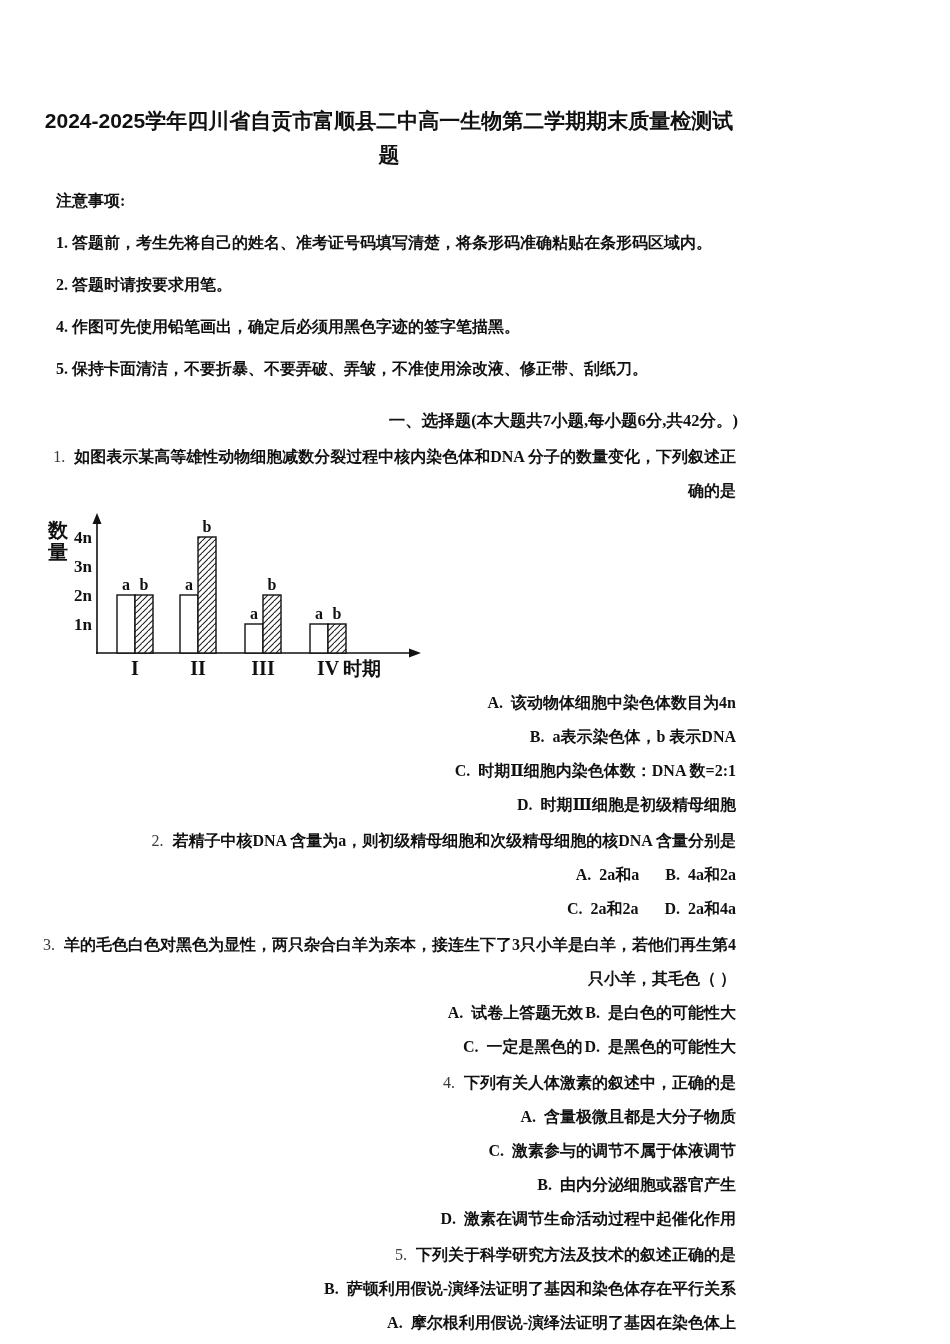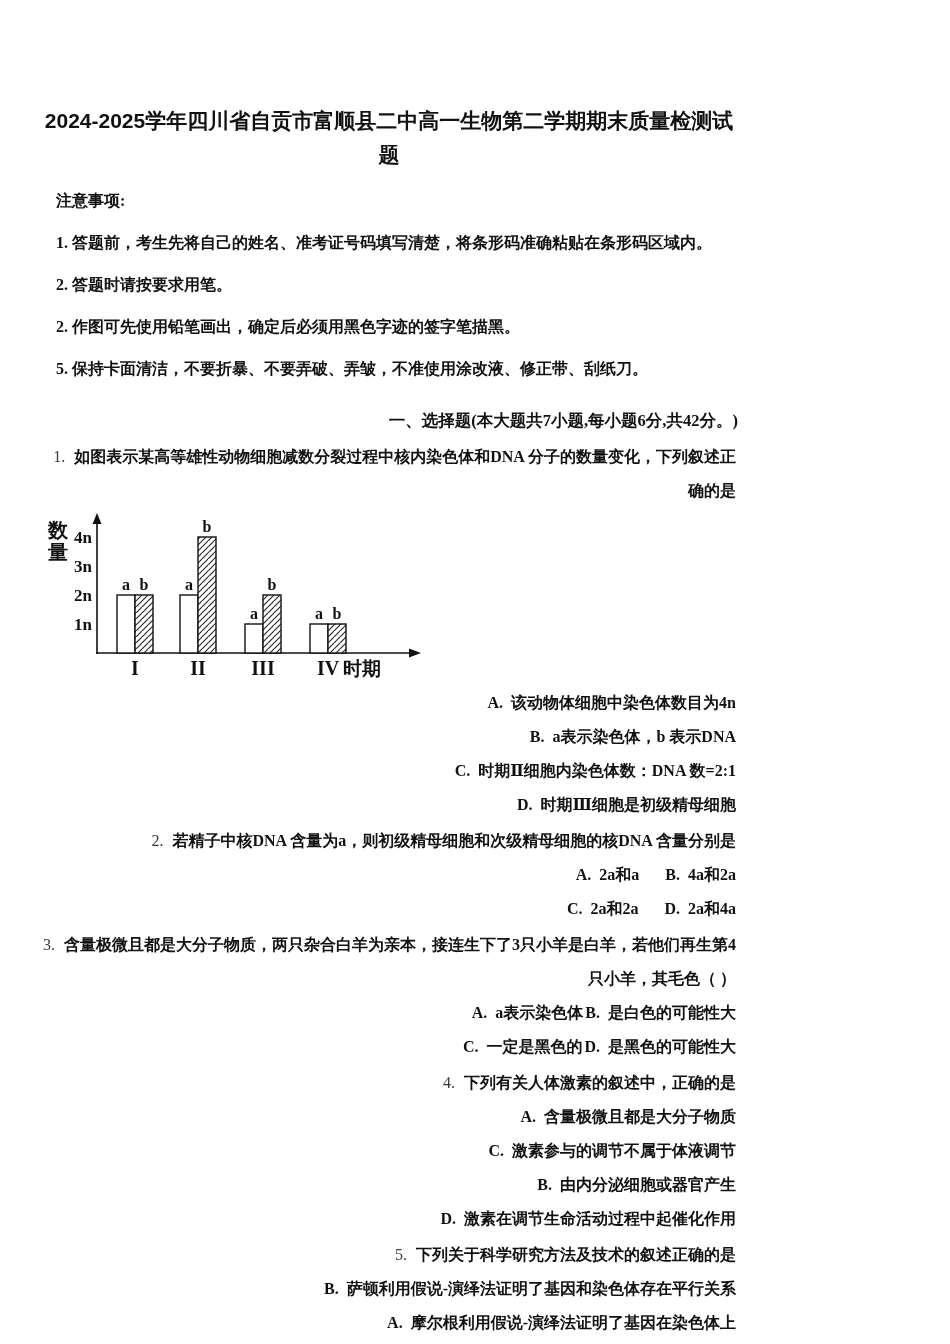--- a/index.html
+++ b/index.html
@@ -29,21 +29,21 @@
 <body>
 
 <div class="page">
 
   <h1 class="title">2024-2025学年四川省自贡市富顺县二中高一生物第二学期期末质量检测试题</h1>
 
   <div class="notice">
     <p>注意事项:</p>
     <p>1. 答题前，考生先将自己的姓名、准考证号码填写清楚，将条形码准确粘贴在条形码区域内。</p>
     <p>2. 答题时请按要求用笔。</p>
-    <p>2. 作图可先使用铅笔画出，确定后必须用黑色字迹的签字笔描黑。</p>
+    <p>4. 作图可先使用铅笔画出，确定后必须用黑色字迹的签字笔描黑。</p>
     <p>5. 保持卡面清洁，不要折暴、不要弄破、弄皱，不准使用涂改液、修正带、刮纸刀。</p>
   </div>
 
   <p class="section-heading">一、选择题(本大题共7小题,每小题6分,共42分。)</p>
 
   <div class="q">
     <p class="stem"><span class="qnum">1.</span><span>如图表示某高等雄性动物细胞减数分裂过程中核内染色体和DNA 分子的数量变化，下列叙述正确的是</span></p>
     <svg class="chart" width="390" height="175" viewBox="0 0 390 175">
       <defs>
         <pattern id="hatch" patternUnits="userSpaceOnUse" width="6" height="6">
@@ -91,22 +91,22 @@
     <p class="opt"><span class="olabel">D.</span><span>时期Ⅲ细胞是初级精母细胞</span></p>
   </div>
 
   <div class="q">
     <p class="stem"><span class="qnum">2.</span><span>若精子中核DNA 含量为a，则初级精母细胞和次级精母细胞的核DNA 含量分别是</span></p>
     <p class="opt"><span class="olabel">A.</span><span>2a和a</span><span class="olabel opt2">B.</span><span>4a和2a</span></p>
     <p class="opt"><span class="olabel">C.</span><span>2a和2a</span><span class="olabel opt2">D.</span><span>2a和4a</span></p>
   </div>
 
   <div class="q">
-    <p class="stem"><span class="qnum">3.</span><span>含量极微且都是大分子物质，两只杂合白羊为亲本，接连生下了3只小羊是白羊，若他们再生第4只小羊，其毛色（ ）</span></p>
-    <p class="opt"><span class="olabel">A.</span><span>a表示染色体</span><span class="olabel opt2tight">B.</span><span>是白色的可能性大</span></p>
+    <p class="stem"><span class="qnum">3.</span><span>羊的毛色白色对黑色为显性，两只杂合白羊为亲本，接连生下了3只小羊是白羊，若他们再生第4只小羊，其毛色（ ）</span></p>
+    <p class="opt"><span class="olabel">A.</span><span>试卷上答题无效</span><span class="olabel opt2tight">B.</span><span>是白色的可能性大</span></p>
     <p class="opt"><span class="olabel">C.</span><span>一定是黑色的</span><span class="olabel opt2tight">D.</span><span>是黑色的可能性大</span></p>
   </div>
 
   <div class="q">
     <p class="stem"><span class="qnum">4.</span><span>下列有关人体激素的叙述中，正确的是</span></p>
     <p class="opt"><span class="olabel">A.</span><span>含量极微且都是大分子物质</span></p>
     <p class="opt"><span class="olabel">C.</span><span>激素参与的调节不属于体液调节</span></p>
     <p class="opt"><span class="olabel">B.</span><span>由内分泌细胞或器官产生</span></p>
     <p class="opt"><span class="olabel">D.</span><span>激素在调节生命活动过程中起催化作用</span></p>
   </div>

